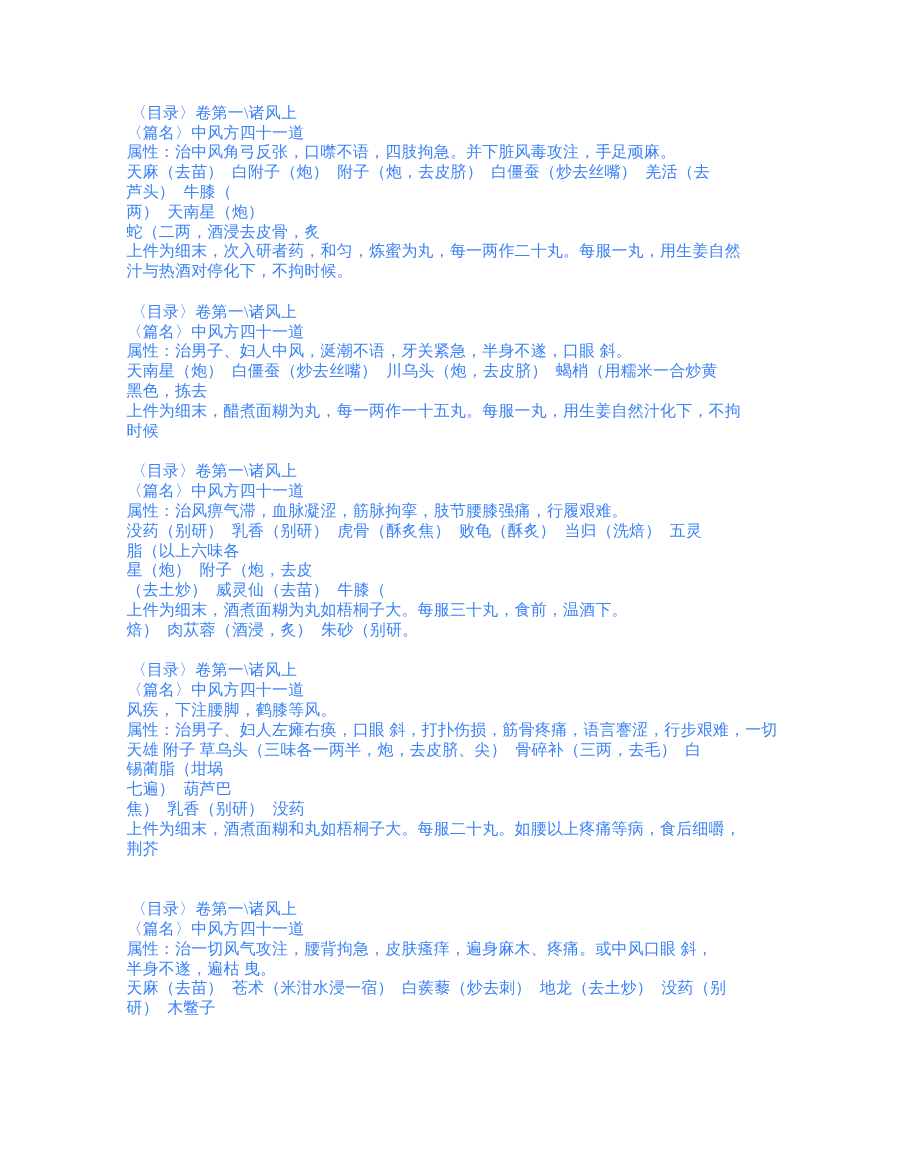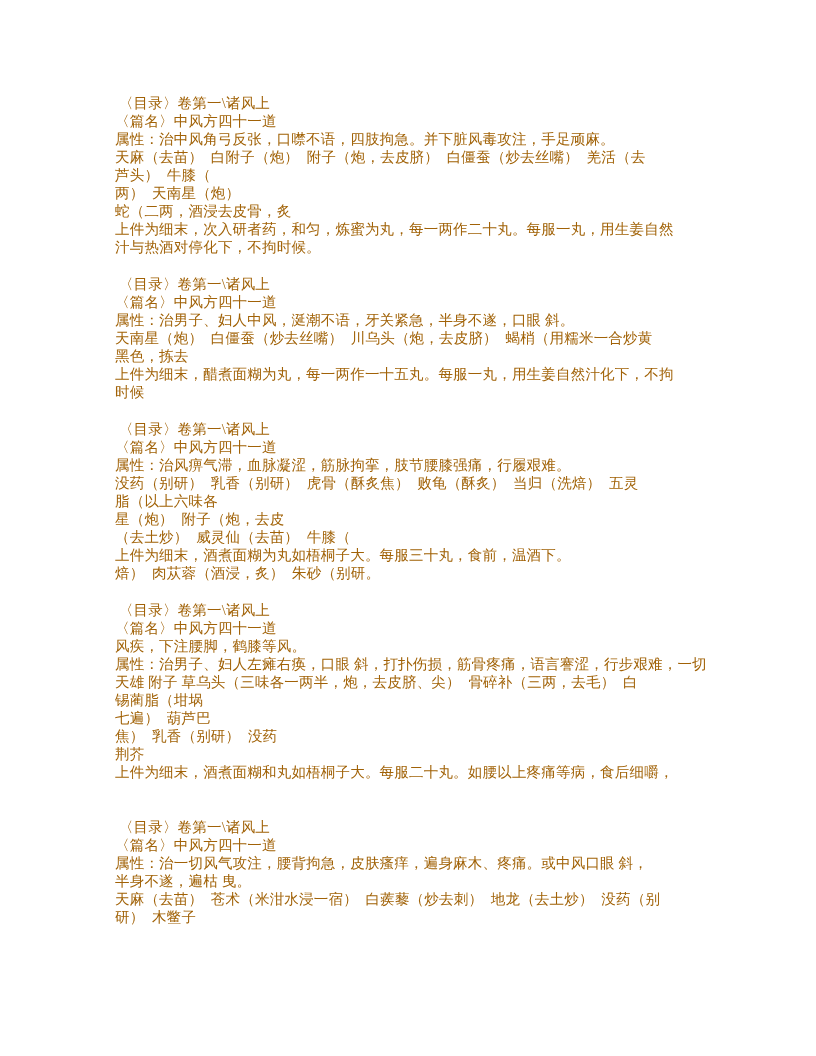--- a/index.html
+++ b/index.html
@@ -10,21 +10,21 @@
     width: 816px;
     height: 1056px;
     background: #ffffff;
     overflow: hidden;
   }
   .page {
     position: relative;
     width: 709px;
     height: 1056px;
     background: #ffffff;
-    color: #a16207;
+    color: #3b82f6;
     font-family: "Liberation Serif", "DejaVu Serif", serif;
   }
   .content {
     position: absolute;
     left: 115px;
     top: 94px;
     width: 660px;
   }
   .section {
     display: block;
@@ -81,22 +81,22 @@
       </div>
       <div class="section">
         <div class="line"> 〈目录〉卷第一\诸风上</div>
         <div class="line">〈篇名〉中风方四十一道</div>
         <div class="line">风疾，下注腰脚，鹤膝等风。</div>
         <div class="line">属性：治男子、妇人左瘫右痪，口眼 斜，打扑伤损，筋骨疼痛，语言謇涩，行步艰难，一切</div>
         <div class="line">天雄 附子 草乌头（三味各一两半，炮，去皮脐、尖）  骨碎补（三两，去毛）  白</div>
         <div class="line">锡蔺脂（坩埚</div>
         <div class="line">七遍）  葫芦巴</div>
         <div class="line">焦）  乳香（别研）  没药</div>
+        <div class="line">上件为细末，酒煮面糊和丸如梧桐子大。每服二十丸。如腰以上疼痛等病，食后细嚼，</div>
         <div class="line">荆芥</div>
-        <div class="line">上件为细末，酒煮面糊和丸如梧桐子大。每服二十丸。如腰以上疼痛等病，食后细嚼，</div>
       </div>
       <div class="section">
         <div class="line"> 〈目录〉卷第一\诸风上</div>
         <div class="line">〈篇名〉中风方四十一道</div>
         <div class="line">属性：治一切风气攻注，腰背拘急，皮肤瘙痒，遍身麻木、疼痛。或中风口眼 斜，</div>
         <div class="line">半身不遂，遍枯 曳。</div>
         <div class="line">天麻（去苗）  苍术（米泔水浸一宿）  白蒺藜（炒去刺）  地龙（去土炒）  没药（别</div>
         <div class="line">研）  木鳖子</div>
       </div>
     </div>

